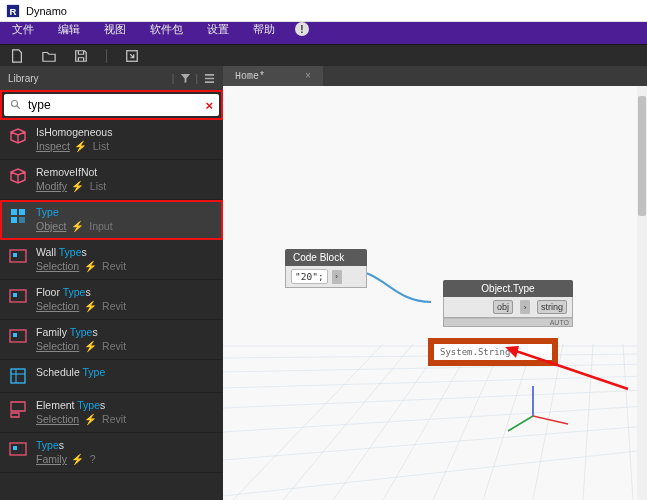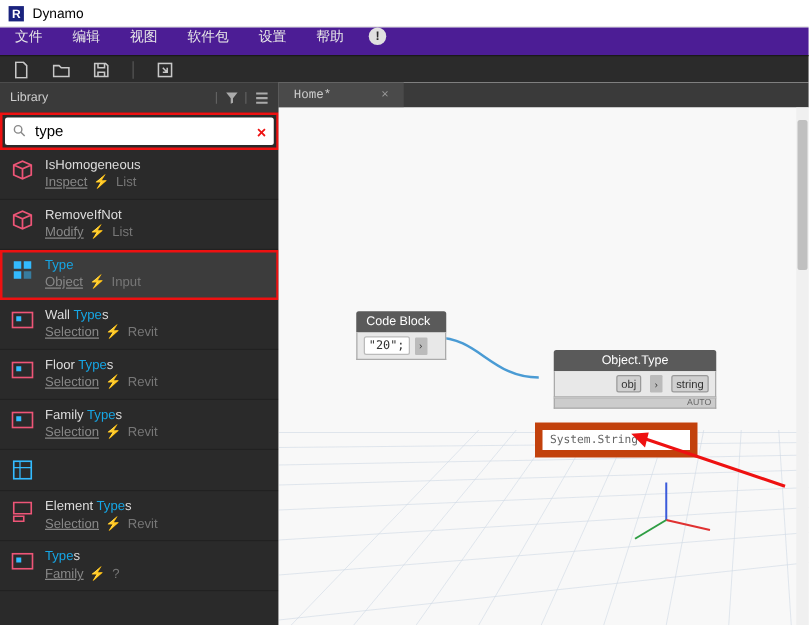--- a/index.html
+++ b/index.html
@@ -213,20 +213,21 @@
         </div>
         <div class="item">
           <div class="ico">
             <svg width="20" height="20" viewBox="0 0 20 20">
               <rect x="3" y="3" width="14" height="14" fill="none" stroke="#3bf" stroke-width="1.3"></rect>
               <line x1="3" y1="8" x2="17" y2="8" stroke="#3bf"></line>
               <line x1="8" y1="3" x2="8" y2="17" stroke="#3bf"></line>
             </svg>
           </div>
           <div class="txt">
+            <div class="title">Schedule <span class="hl">Type</span></div>
           </div>
         </div>
         <div class="item">
           <div class="ico">
             <svg width="20" height="20" viewBox="0 0 20 20">
               <path d="M3 14h8v4H3z M3 3h14v9H3z" fill="none" stroke="#e57" stroke-width="1.3"></path>
             </svg>
           </div>
           <div class="txt">
             <div class="title">Element <span class="hl">Type</span>s</div>
@@ -287,21 +288,21 @@
             <line x1="310" y1="330" x2="345" y2="338" stroke="#e03131"></line>
             <line x1="310" y1="330" x2="285" y2="345" stroke="#2f9e44"></line>
           </g>
         </svg>
       </div>
 
       <svg style="position:absolute;left:0;top:0;width:100%;height:100%;pointer-events:none">
         <path d="M 126 184 C 160 184, 170 216, 208 216" fill="none" stroke="#4a9bd4" stroke-width="2"></path>
       </svg>
 
-      <div class="node" style="left:62px;top:163px;width:72px">
+      <div class="node" style="left:62px;top:163px;width:82px">
         <div class="node-header">Code Block</div>
         <div class="node-body">
           <span class="cb-input">"20";</span>
           <span class="chev">›</span>
         </div>
       </div>
 
       <div class="node" style="left:220px;top:194px;width:130px">
         <div class="node-header" style="text-align:center">Object.Type</div>
         <div class="node-body" style="justify-content:space-between">

